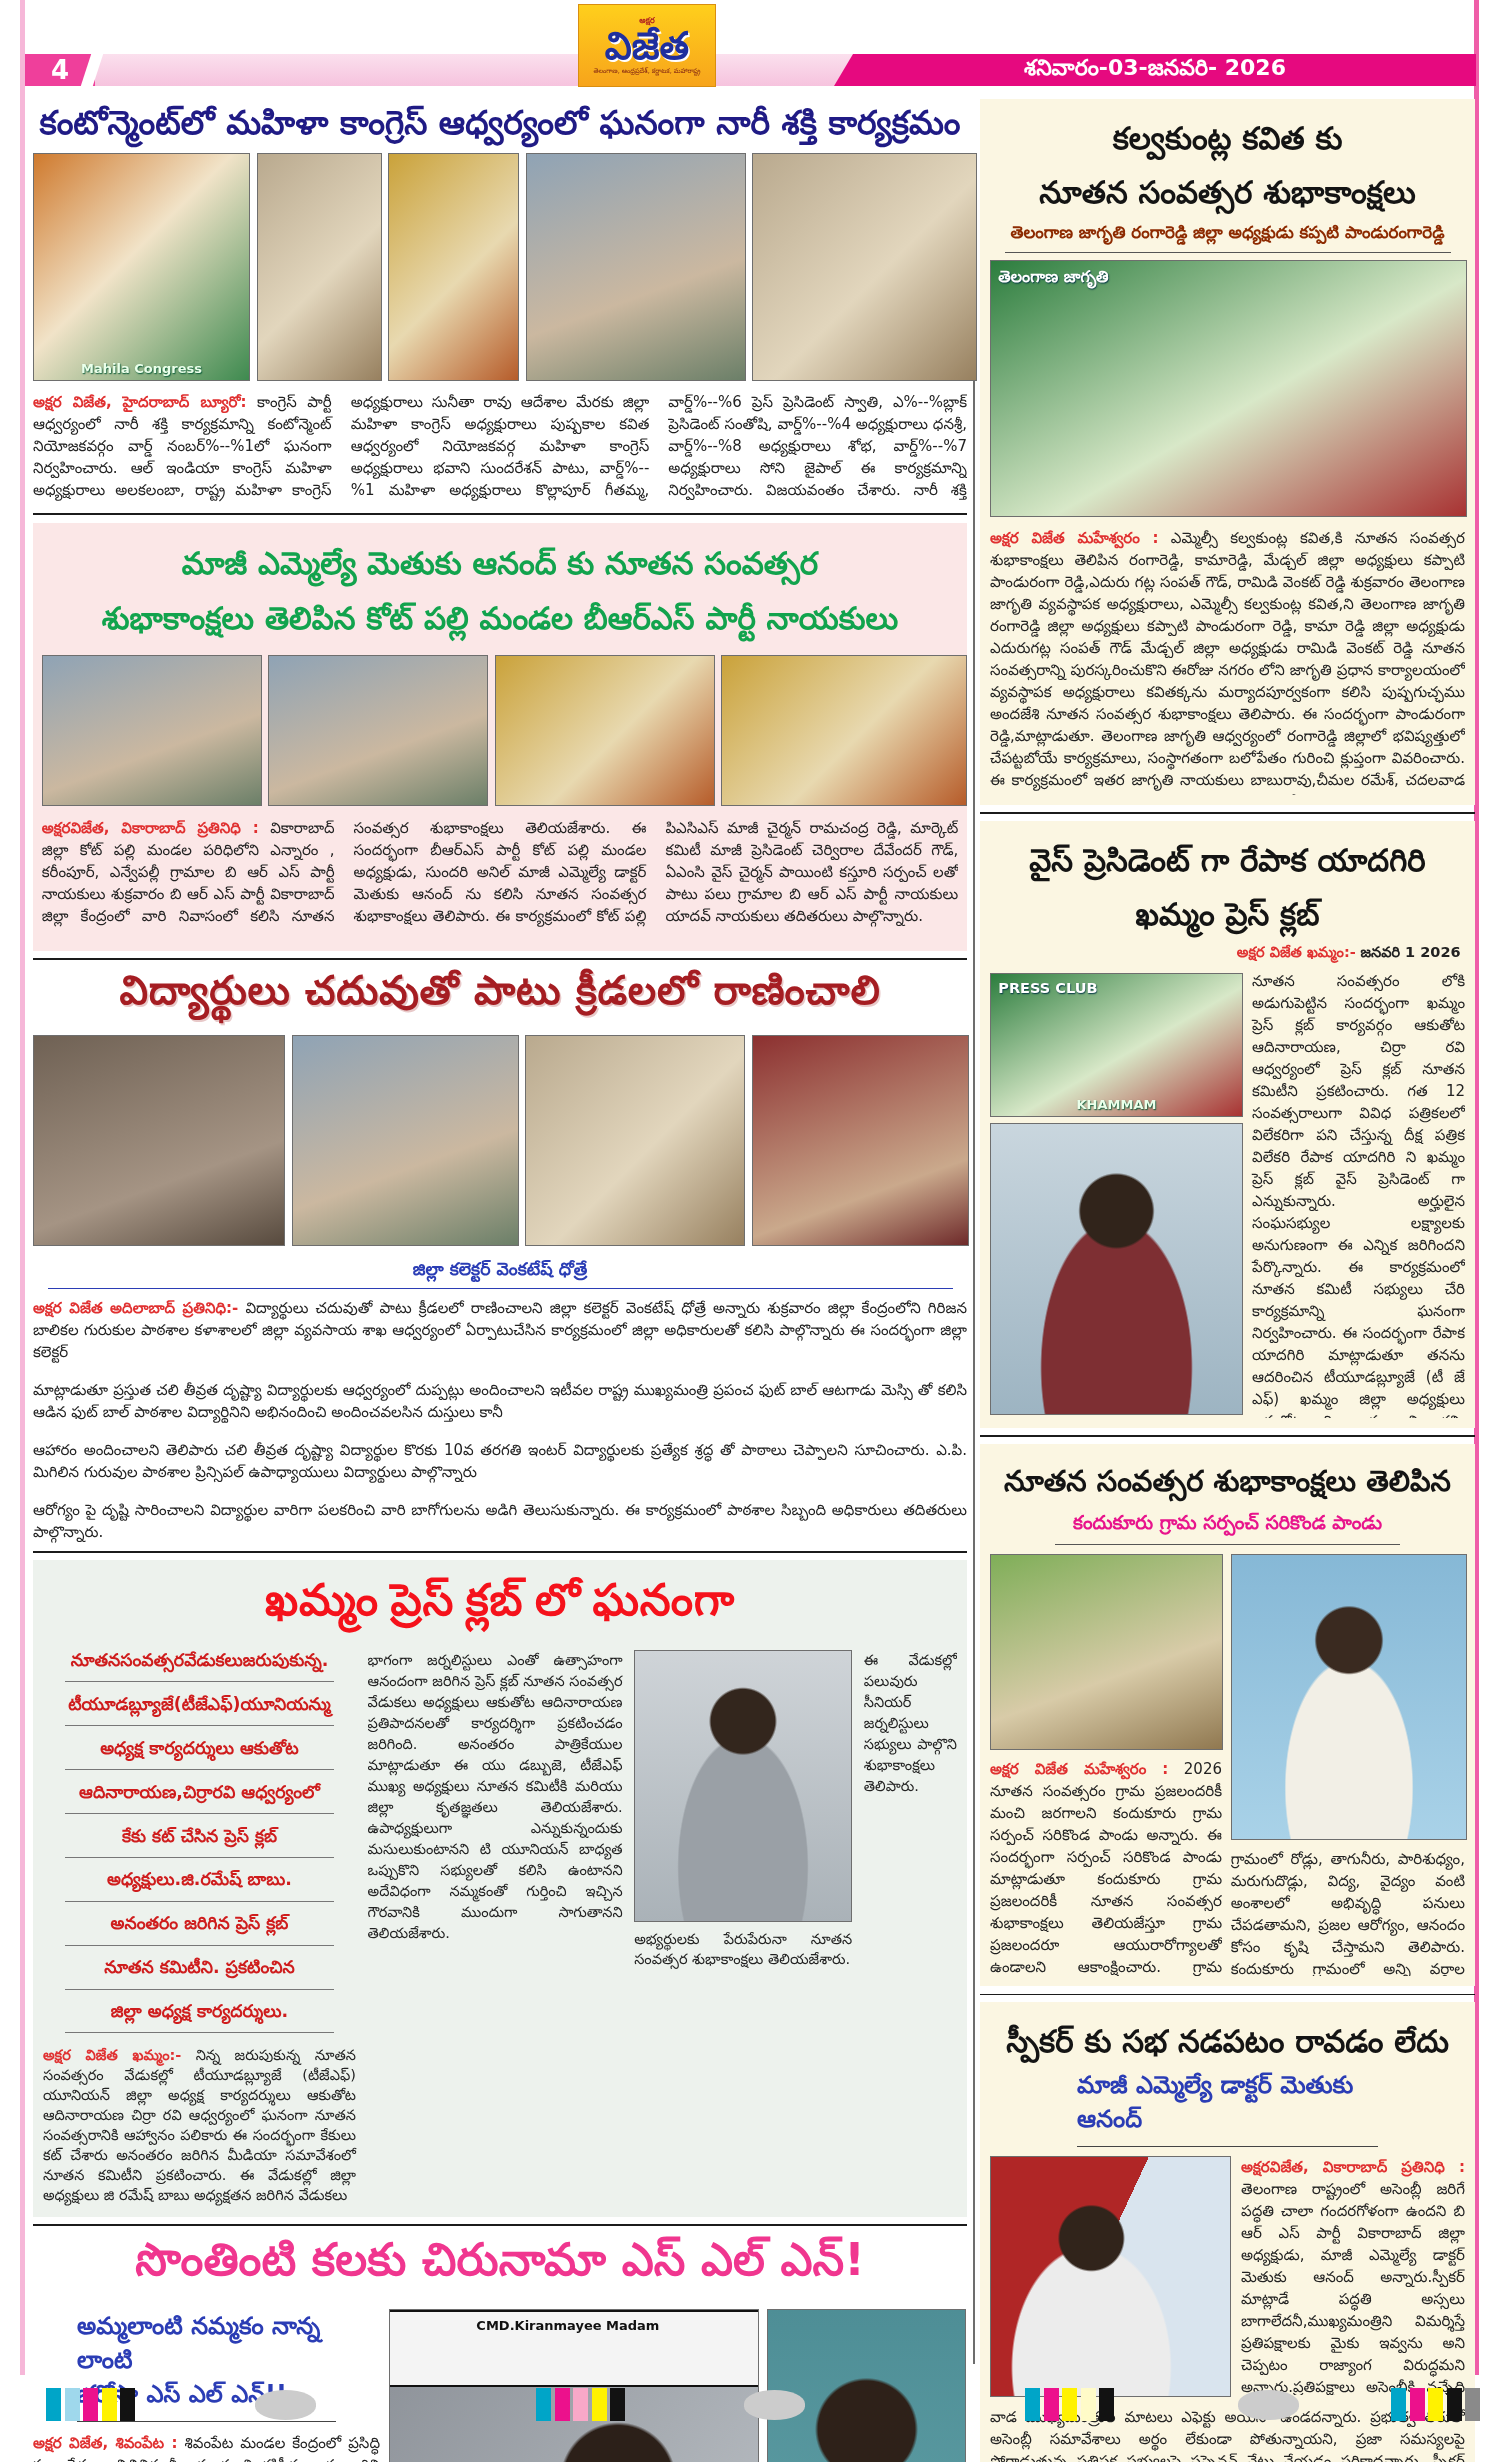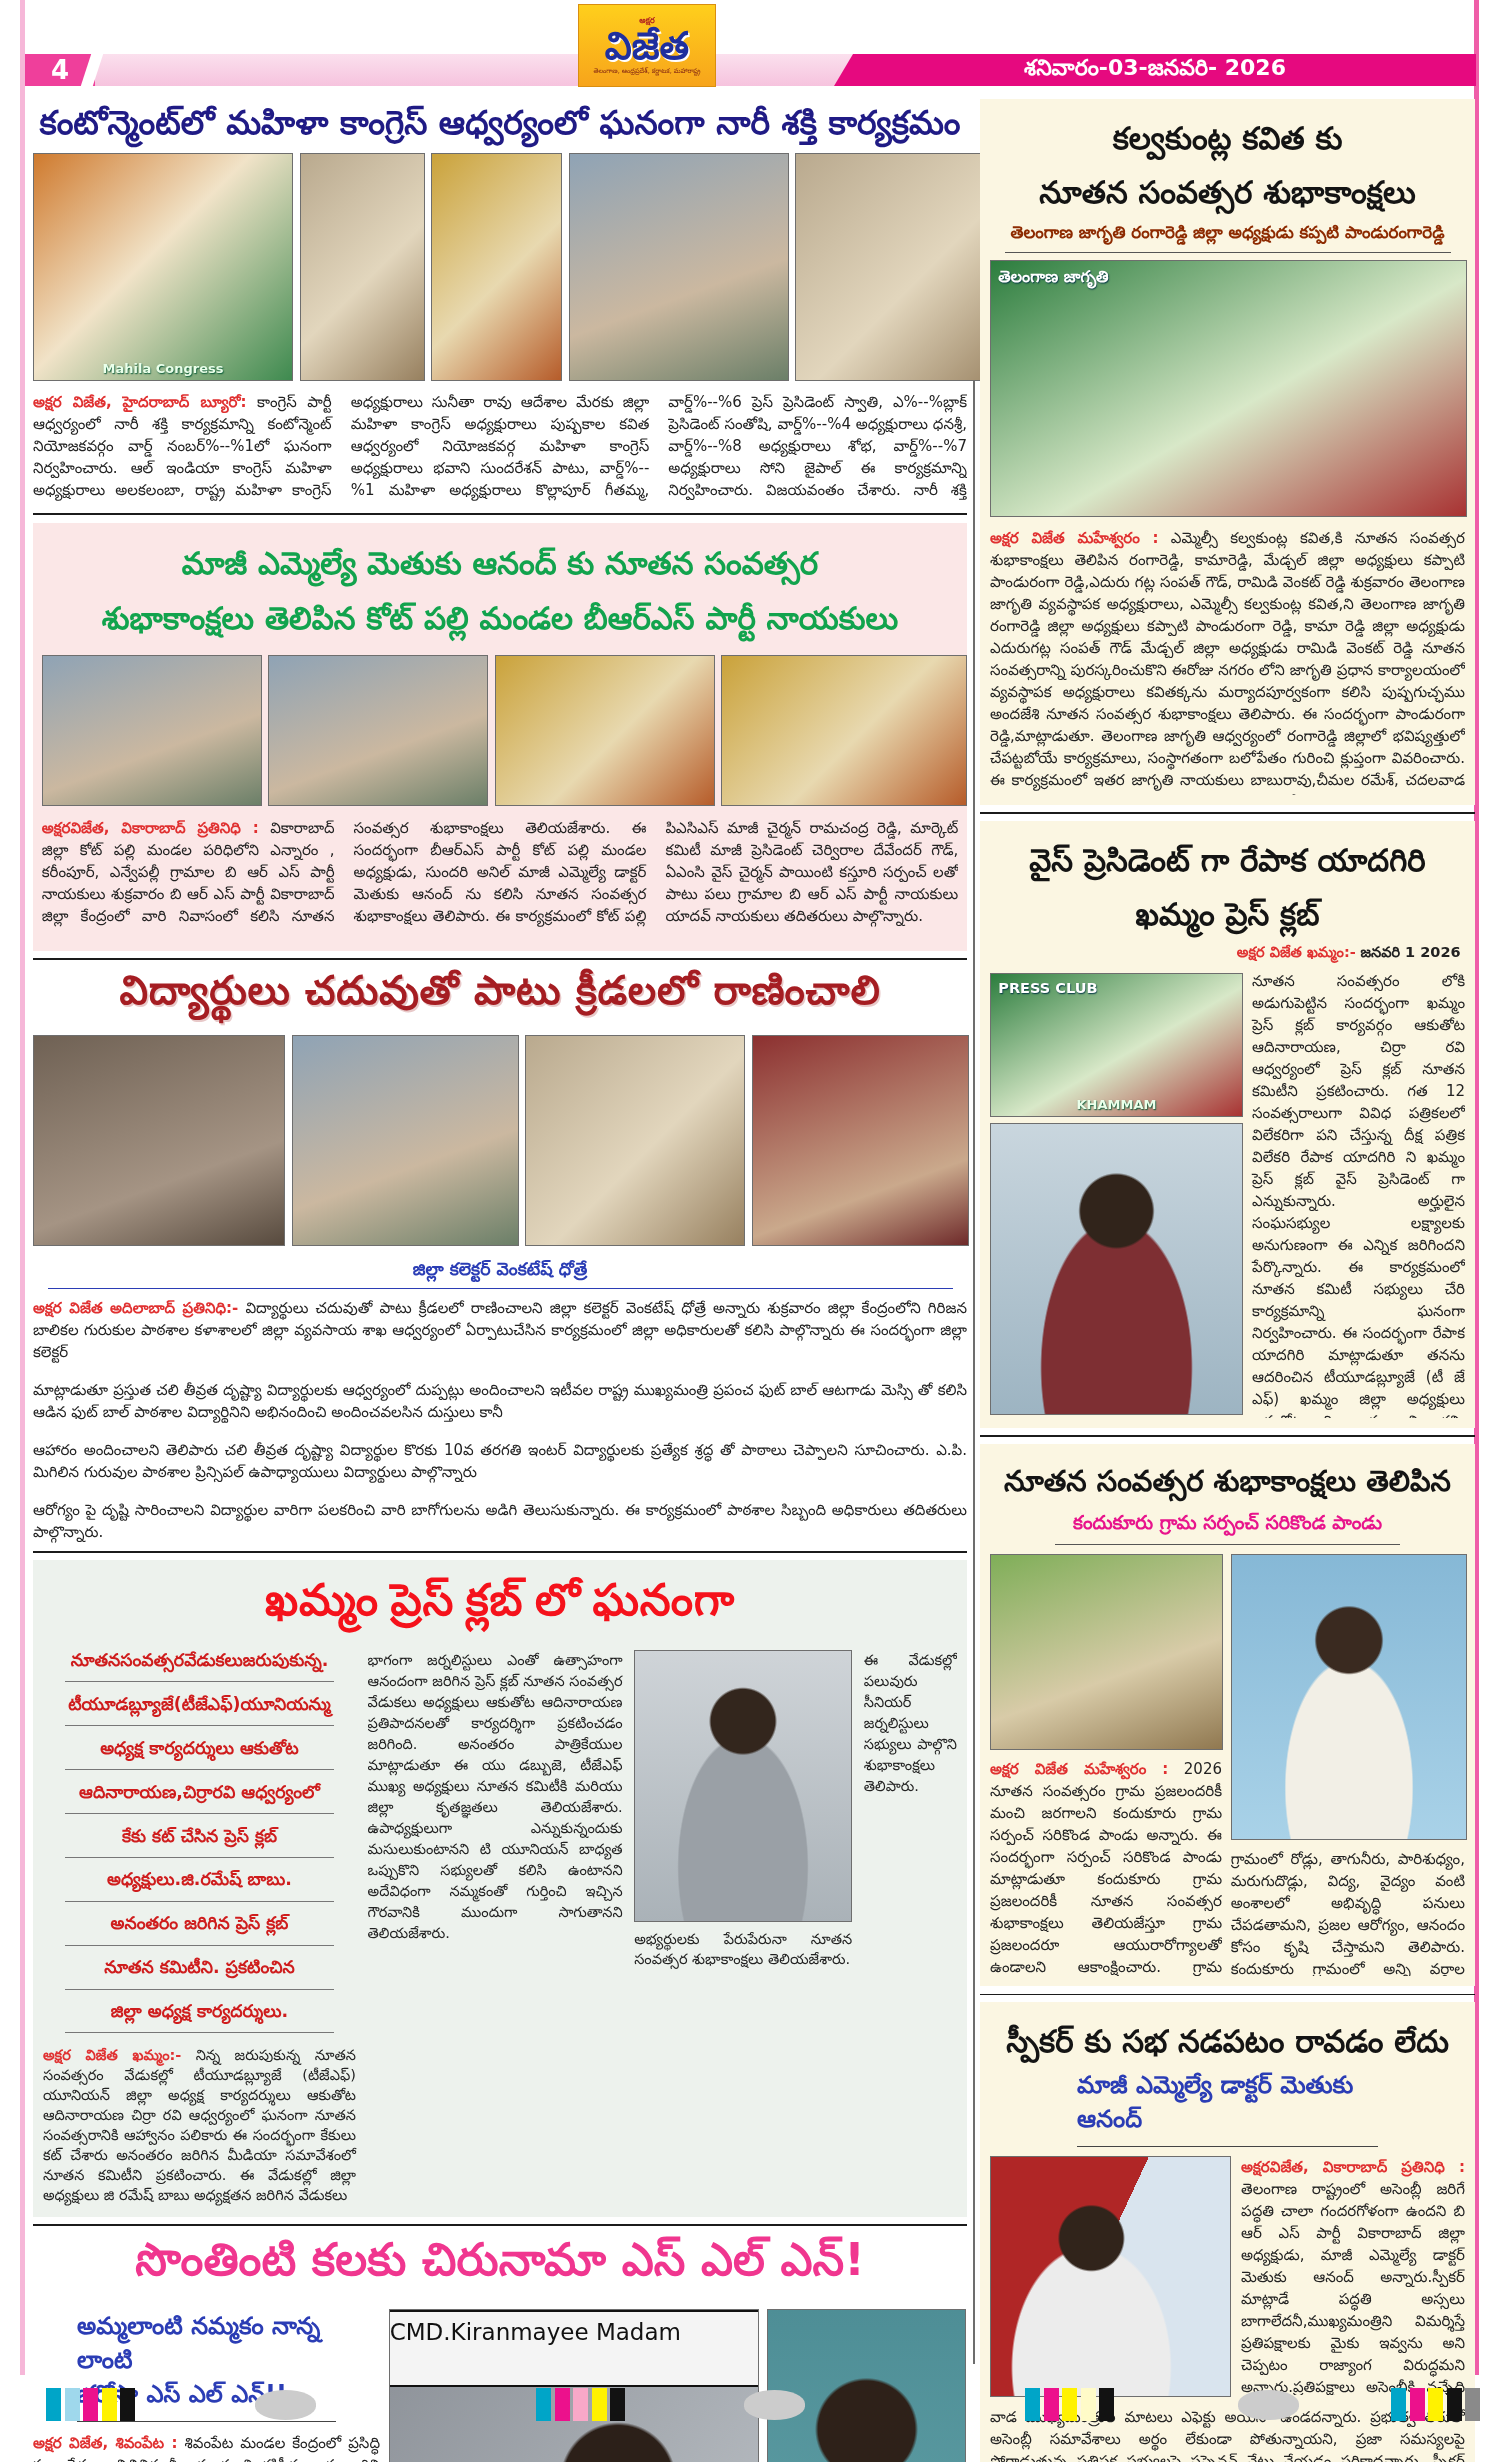--- a/index.html
+++ b/index.html
@@ -77,21 +77,21 @@
 
   .a4-flex{display:flex;gap:11.6px;}
   .a4-lines{width:313px;flex:none;}
   .a4-line{color:#cf1d1d;font-size:17.4px;font-weight:bold;text-align:center;border-bottom:1.5px solid #777;padding-bottom:7.3px;margin:0 22px 11.6px;}
   .a4-c2{width:255px;flex:none;overflow:hidden;}
   .a4-pcol{width:218px;flex:none;}
   .a4-c3{flex:1;overflow:hidden;}
 
   .a5-flex{display:flex;gap:8.7px;}
   .a5-text{width:347px;flex:none;overflow:hidden;}
-  .photo-cap-bar{position:absolute;top:0;left:0;right:0;height:67px;background:#f4f4f4;border-bottom:2.2px solid #111;border-top:2.9px solid #111;color:#111;font-weight:normal;font-size:23px;text-align:left;padding:5.8px 11.6px 0 0;line-height:1.25;}
+  .photo-cap-bar{position:absolute;top:0;left:0;right:0;height:67px;background:#f4f4f4;border-bottom:2.2px solid #111;border-top:2.9px solid #111;color:#111;font-weight:bold;font-size:13px;text-align:center;padding:5.8px 11.6px 0 0;line-height:1.25;}
 
   .cream{background:#fbf6e2;padding:7.3px 10px 10px;}
   .r-byline{font-size:14.5px;text-align:right;margin:1.5px 4.4px 5.8px;}
   .r-byline .date-part{color:#222;font-weight:bold;}
   .r2-photos{float:left;width:252px;margin:2.9px 10px 4.4px 0;}
   .r3-flex{display:flex;gap:8.7px;}
   .r4-flex{display:flex;gap:10px;margin-top:4.4px;}
 
   
   .marks{position:absolute;left:0;top:2388px;width:1499px;height:36px;}
@@ -117,21 +117,21 @@
     <span class="logo-sub">తెలంగాణ, ఆంధ్రప్రదేశ్, కర్ణాటక, మహారాష్ట్ర</span>
   </div>
 
   <div class="vrule"></div>
 
   <div class="main-left">
 
     <div>
       <h1 class="hl-a1">కంటోన్మెంట్‌లో మహిళా కాంగ్రెస్ ఆధ్వర్యంలో ఘనంగా నారీ శక్తి కార్యక్రమం</h1>
       <div class="photo-strip">
-        <div class="ph flag" style="width:215px;height:226px;padding-left:43px;">
+        <div class="ph flag" style="width:215px;height:226px;">
           <div class="ph-label">Mahila Congress</div>
         </div>
         <div class="ph indoor" style="width:123px;height:226px;"></div>
         <div class="ph garland" style="width:129px;height:226px;"></div>
         <div class="ph crowd" style="width:218px;height:226px;"></div>
         <div class="ph indoor" style="width:223px;height:226px;"></div>
       </div>
       <div class="body-txt cols3" style="height:115px;margin-top:10px;">
         <span class="byline">అక్షర విజేత, హైదరాబాద్ బ్యూరో:</span>
         <span>కాంగ్రెస్ పార్టీ ఆధ్వర్యంలో నారీ శక్తి కార్యక్రమాన్ని కంటోన్మెంట్ నియోజకవర్గం వార్డ్ నంబర్%--%1లో ఘనంగా నిర్వహించారు. ఆల్ ఇండియా కాంగ్రెస్ మహిళా అధ్యక్షురాలు అలకలంబా, రాష్ట్ర మహిళా కాంగ్రెస్ అధ్యక్షురాలు సునీతా రావు ఆదేశాల మేరకు జిల్లా మహిళా కాంగ్రెస్ అధ్యక్షురాలు పుష్పకాల కవిత ఆధ్వర్యంలో నియోజకవర్గ మహిళా</span>

